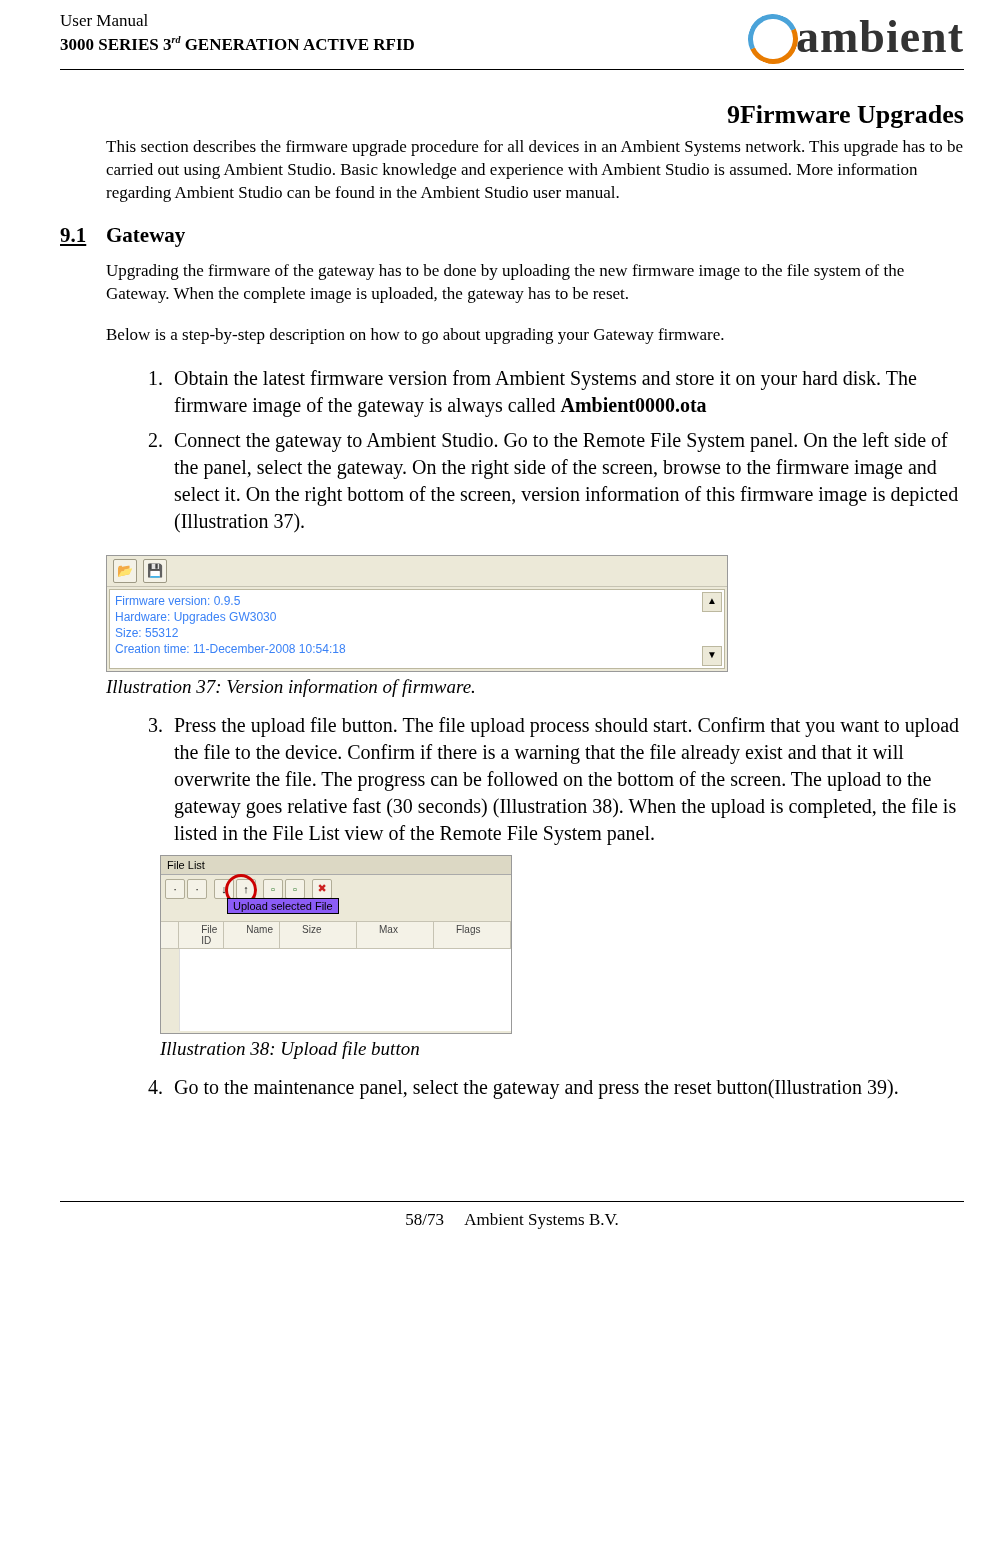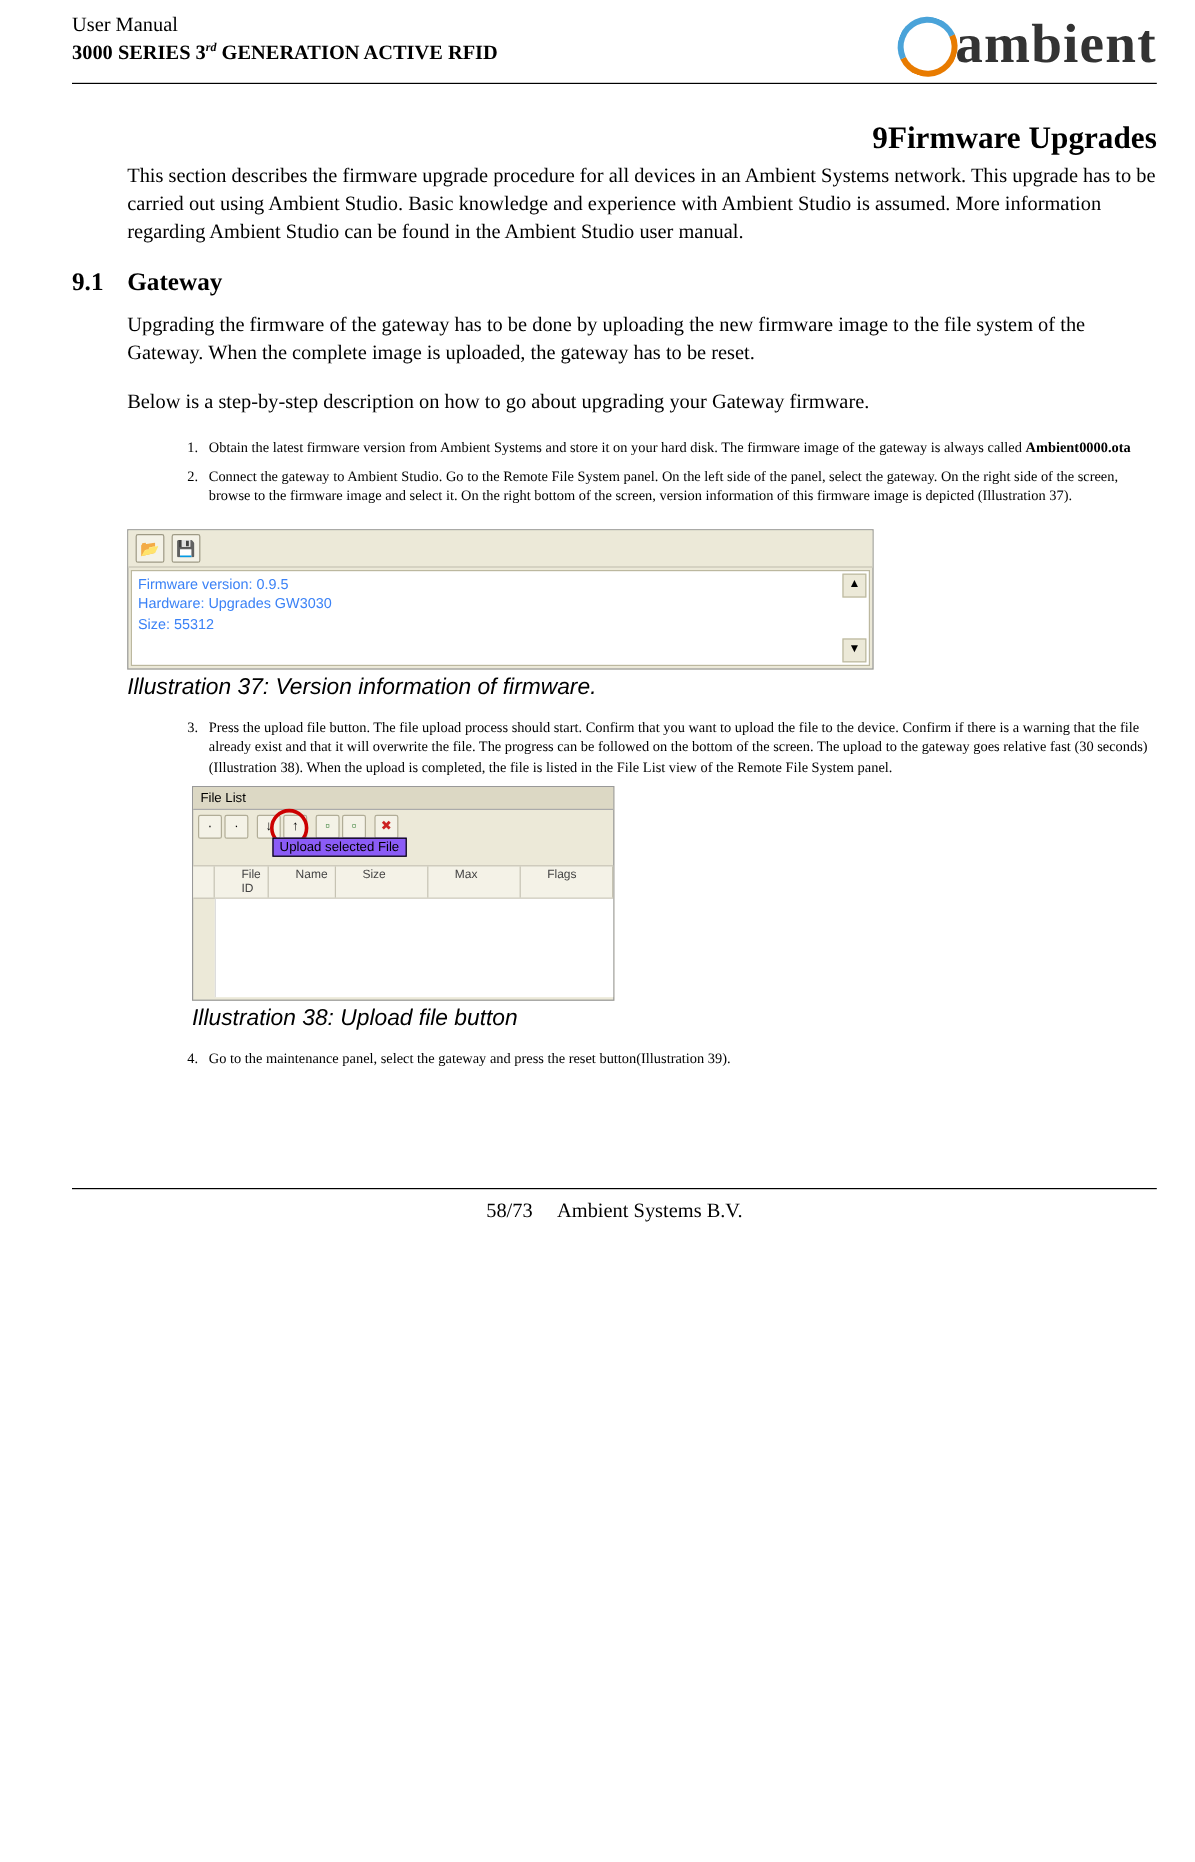--- a/index.html
+++ b/index.html
@@ -77,34 +77,34 @@
     font-size: 17px;
     line-height: 1.35;
     margin: 0 0 18px 0;
     padding-left: 46px;
   }
   h2.subsec {
     font-size: 21px;
     font-weight: bold;
     margin: 10px 0 12px 0;
   }
-  h2.subsec .num { display:inline-block; width: 46px; }
+  h2.subsec .num { display:inline-block; width: 46px; text-decoration: underline; }
   ol.steps {
-    font-size: 12px;
+    font-size: 20px;
     line-height: 1.35;
     padding-left: 108px;
     margin: 0 0 6px 0;
   }
   ol.steps li { padding-left: 6px; margin-bottom: 8px; }
   .fig-wrap { margin: 20px 0 4px 46px; }
   .caption {
     font-style: italic;
     font-size: 19px;
     margin: 4px 0 14px 46px;
-    font-family: Liberation Sans, sans-serif;
+    font-family: Liberation Serif, serif;
   }
   .caption.indent2 { margin-left: 100px; }
   
   .shot1 {
     width: 620px;
     border: 1px solid #999;
     font-family: Tahoma, Verdana, sans-serif;
     font-size: 12px;
     background: #ece9d8;
   }
@@ -224,20 +224,21 @@
             <span class="open-icon">📂</span>
           </div>
         <div class="tb-btn">
             <span class="save-icon">💾</span>
           </div>
       </div>
       <div class="info-area">
         <div class="info-line">Firmware version: 0.9.5</div>
         <div class="info-line">Hardware: Upgrades GW3030</div>
         <div class="info-line">Size: 55312</div>
+        <div class="info-line">Creation time: 11-December-2008 10:54:18</div>
         <div class="scroll-up">▲</div>
         <div class="scroll-dn">▼</div>
       </div>
     </div>
   </div>
   <div class="caption">Illustration 37: Version information of firmware.</div>
 
   <ol class="steps" start="3">
     <li>Press the upload file button. The file upload process should start. Confirm that you want to upload the file to the device. Confirm if there is a warning that the file already exist and that it will overwrite the file. The progress can be followed on the bottom of the screen. The upload to the gateway goes relative fast (30 seconds) (Illustration 38). When the upload is completed, the file is listed in the File  List view of the Remote File System panel.</li>
   </ol>

